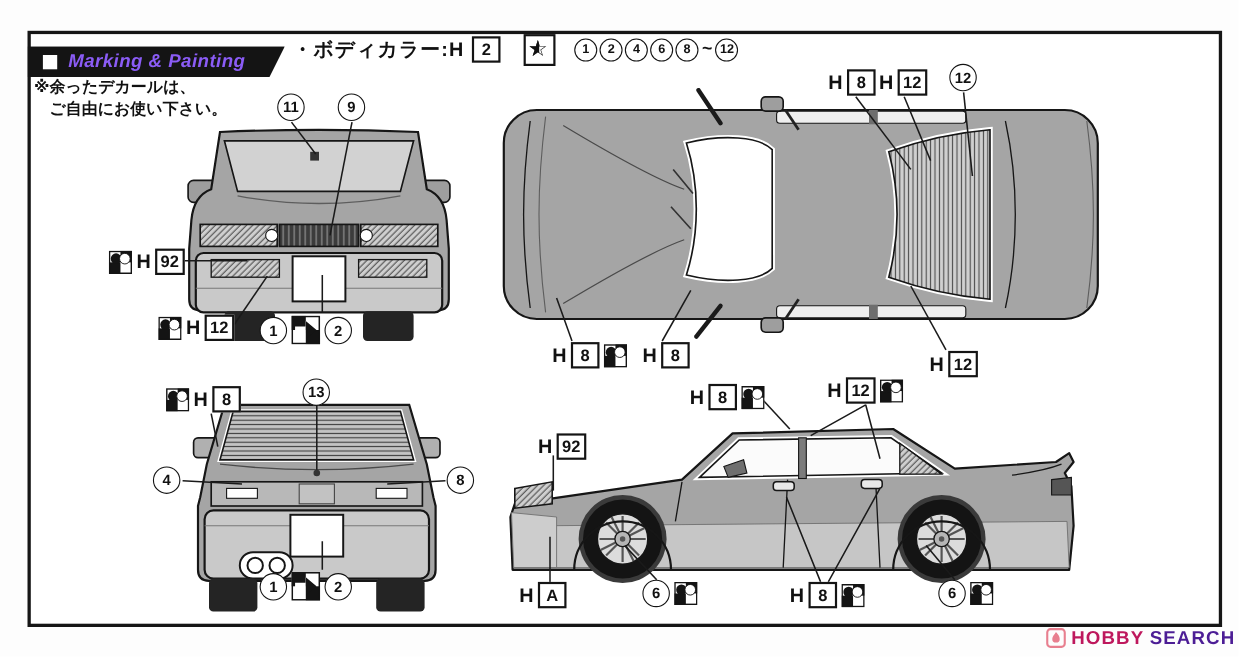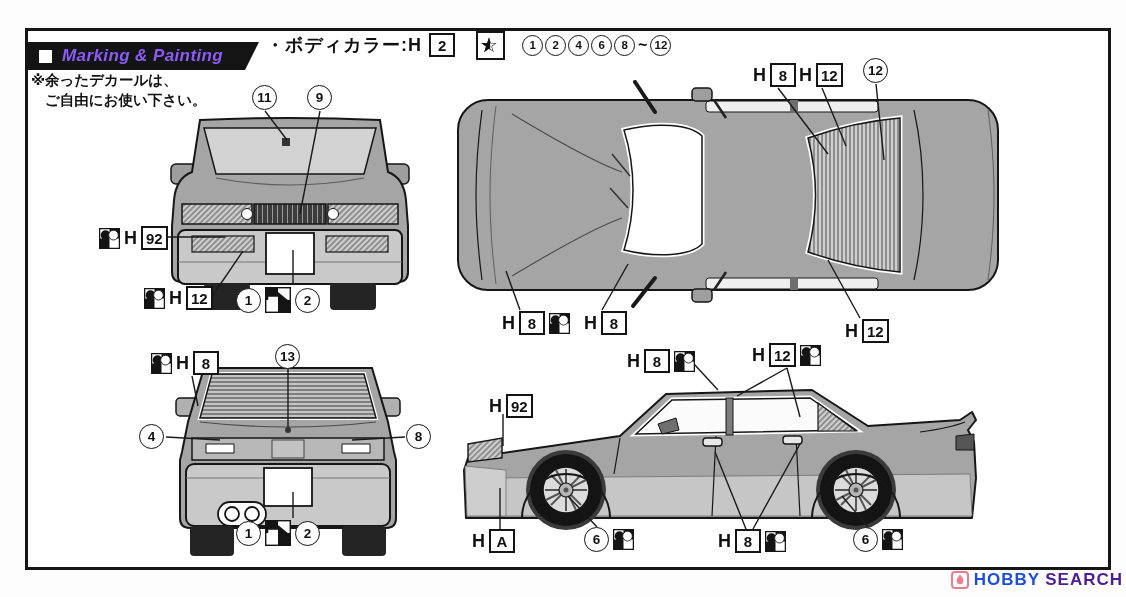--- a/index.html
+++ b/index.html
@@ -31,21 +31,21 @@
   .hletter{font-size:18px;font-weight:bold;line-height:1;}
   .circ{width:25px;height:25px;border:1.8px solid #141414;border-radius:50%;background:#fff;box-sizing:border-box;
         display:inline-flex;align-items:center;justify-content:center;font-size:13.5px;font-weight:bold;}
   .chip{display:inline-flex;}
   svg{display:block;}
   .view{position:absolute;}
   .leaders{position:absolute;left:0;top:0;pointer-events:none;}
   
   .wm{position:absolute;right:3px;top:570px;display:flex;align-items:center;gap:5px;font-weight:bold;
       font-size:17px;letter-spacing:1px;}
-  .wm .first{color:#1d4ed8;}
+  .wm .first{color:#be185d;}
   .wm .second{color:#4c1d95;}
 </style>
 </head>
 <body>
 
 <div class="stage">
 
   <div class="frame"></div>
 
   <div class="banner">

